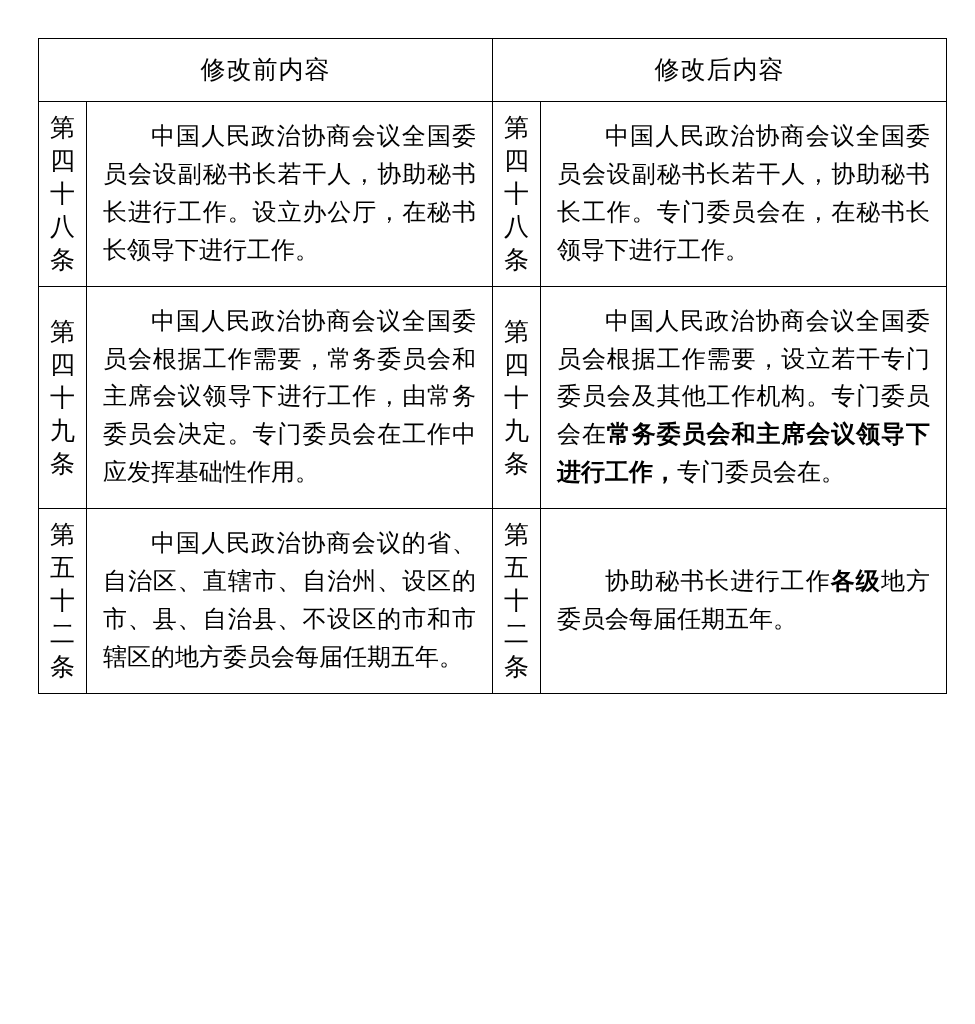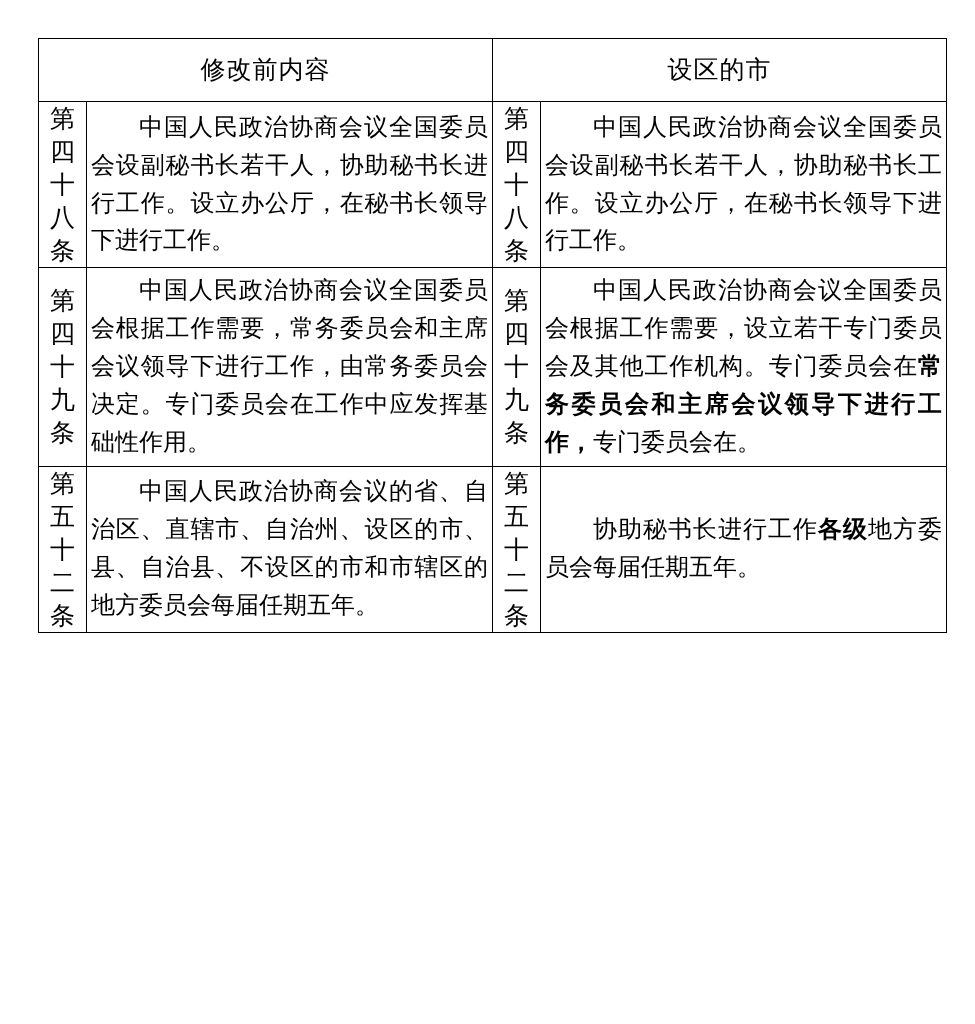--- a/index.html
+++ b/index.html
@@ -57,21 +57,21 @@
     width: 1em;
   }
   .body-cell {
     font-size: 24px;
     line-height: 1.58;
     padding: 12px 14px 14px 14px;
     text-align: justify;
     text-justify: inter-ideograph;
   }
   .body-cell p {
-    margin: 4px;
+    margin: 16px;
     text-indent: 2em;
     font-family: Liberation Serif, serif;
   }
   .body-cell b {
     font-weight: bold;
   }
   .row-1 .body-cell, .row-1 .label-cell { }
 </style>
 </head>
 <body>
@@ -80,32 +80,32 @@
   <table class="amend-table">
     <colgroup>
       <col class="c-label">
       <col class="c-body">
       <col class="c-label">
       <col class="c-body">
     </colgroup>
     <thead>
       <tr>
         <th class="header-cell" colspan="2">修改前内容</th>
-        <th class="header-cell" colspan="2">设区的市</th>
+        <th class="header-cell" colspan="2">修改后内容</th>
       </tr>
     </thead>
     <tbody>
       <tr class="row-1">
         <td class="label-cell"><span class="lab">第</span><br><span class="lab">四</span><br><span class="lab">十</span><br><span class="lab">八</span><br><span class="lab">条</span></td>
         <td class="body-cell">
           <p>中国人民政治协商会议全国委员会设副秘书长若干人，协助秘书长进行工作。设立办公厅，在秘书长领导下进行工作。</p>
         </td>
         <td class="label-cell"><span class="lab">第</span><br><span class="lab">四</span><br><span class="lab">十</span><br><span class="lab">八</span><br><span class="lab">条</span></td>
         <td class="body-cell">
-          <p><span>中国人民政治协商会议全国委员会设副秘书长若干人，协助秘书长工作。设立办公厅，在秘书长领导下进行工作。</span></p>
+          <p><span>中国人民政治协商会议全国委员会设副秘书长若干人，协助秘书长工作。专门委员会在，在秘书长领导下进行工作。</span></p>
         </td>
       </tr>
       <tr class="row-2">
         <td class="label-cell"><span class="lab">第</span><br><span class="lab">四</span><br><span class="lab">十</span><br><span class="lab">九</span><br><span class="lab">条</span></td>
         <td class="body-cell">
           <p>中国人民政治协商会议全国委员会根据工作需要，常务委员会和主席会议领导下进行工作，由常务委员会决定。专门委员会在工作中应发挥基础性作用。</p>
         </td>
         <td class="label-cell"><span class="lab">第</span><br><span class="lab">四</span><br><span class="lab">十</span><br><span class="lab">九</span><br><span class="lab">条</span></td>
         <td class="body-cell">
           <p><span>中国人民政治协商会议全国委员会根据工作需要，设立若干专门委员会及其他工作机构。专门委员会在</span><b>常务委员会和主席会议领导下进行工作，</b><span>专门委员会在。</span></p>

